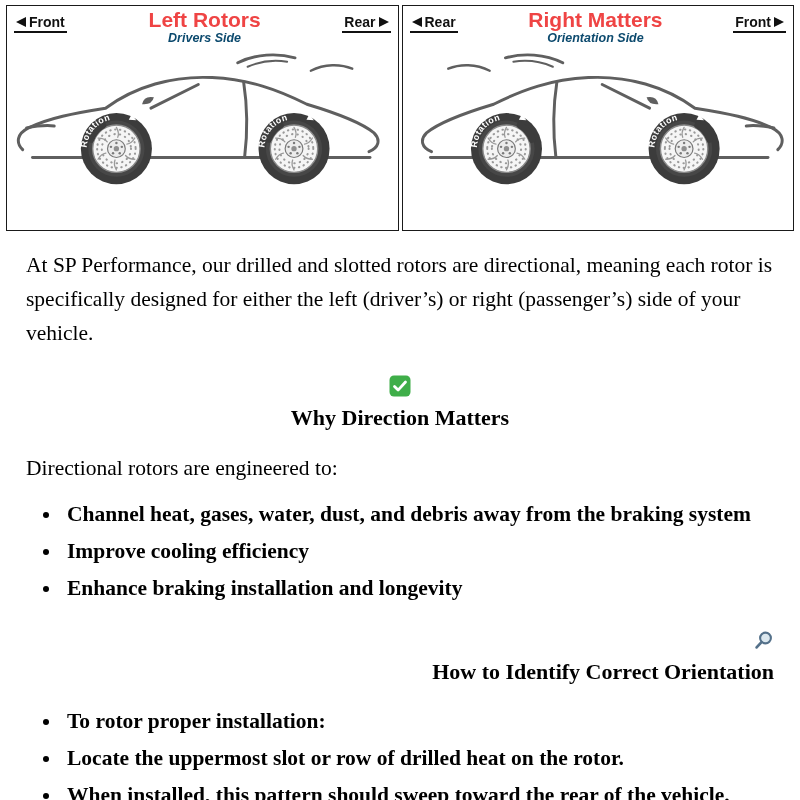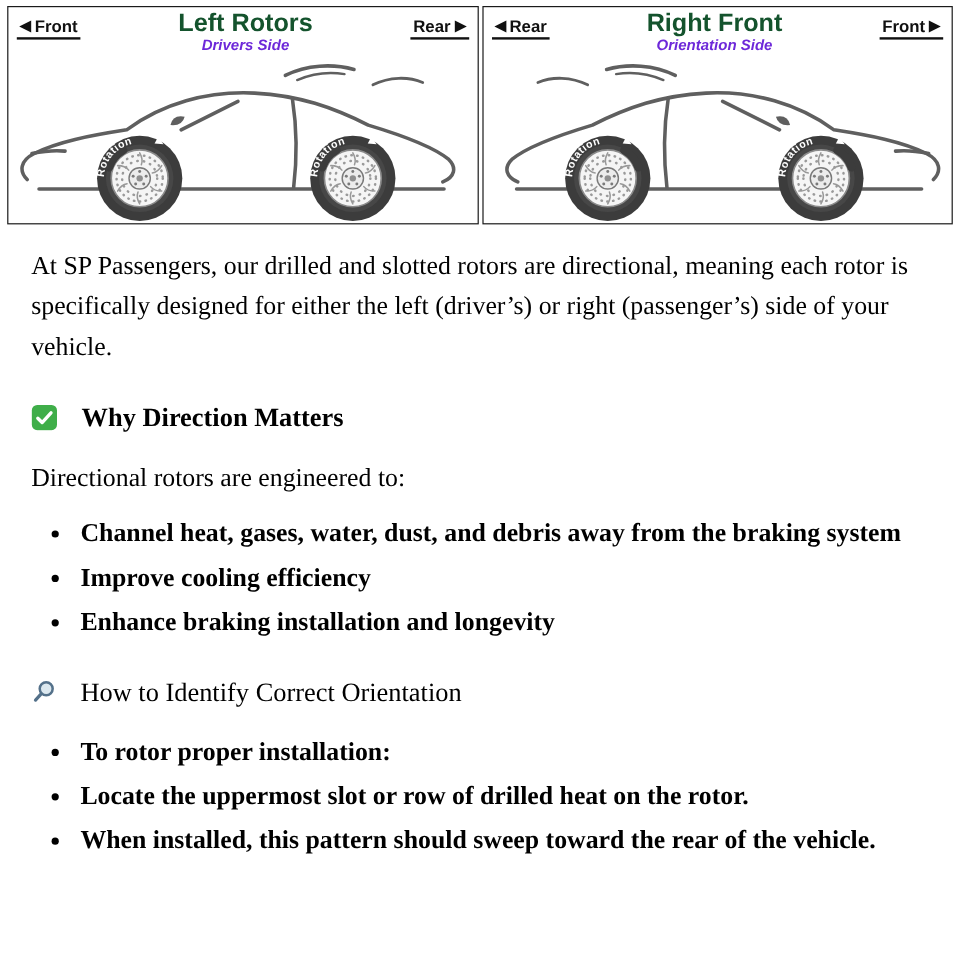--- a/index.html
+++ b/index.html
@@ -1,35 +1,35 @@
 <!DOCTYPE html>
 <html><head>
 <meta charset="utf-8">
 <style>
   html,body{margin:0;padding:0;background:#fff;}
   body{width:800px;font-family:"Liberation Serif",serif;color:#000;}
 
   
   .diagram{display:flex;gap:3px;padding:5px 6px 4px;box-sizing:border-box;}
-  .panel{flex:1;border:1.6px solid #1a1a1a;background:#fff;padding:3px 7px 0;box-sizing:border-box;height:182px;overflow:hidden;}
+  .panel{flex:1;border:1.6px solid #1a1a1a;background:#fff;padding:3px 7px 0;box-sizing:border-box;height:226px;overflow:hidden;}
   .panel-header{display:flex;justify-content:space-between;align-items:flex-start;font-family:"Liberation Sans",sans-serif;}
   .dir{display:flex;align-items:center;gap:3px;border-bottom:2.2px solid #111;font-weight:bold;font-size:14px;padding:2px 2px 1px;margin-top:3px;color:#111;}
   .tri{width:0;height:0;display:inline-block;}
   .tri-left{border-top:5px solid transparent;border-bottom:5px solid transparent;border-right:10px solid #111;}
   .tri-right{border-top:5px solid transparent;border-bottom:5px solid transparent;border-left:10px solid #111;}
   .panel-titles{text-align:center;line-height:1.05;}
-  .panel-title{font-size:21px;font-weight:bold;color:#14532d;}
-  .panel-subtitle{font-size:12.5px;font-weight:bold;font-style:italic;color:#6d28d9;margin-top:1px;}
+  .panel-title{font-size:21px;font-weight:bold;color:#ef4444;}
+  .panel-subtitle{font-size:12.5px;font-weight:bold;font-style:italic;color:#0c4a6e;margin-top:1px;}
   .car-svg{width:100%;height:150px;display:block;margin-top:2px;}
 
   
   .article{padding:14px 26px 0;font-size:21.5px;line-height:1.58;}
   .article p{margin:0 0 12px;}
-  .sec{display:flex;align-items:center;gap:20px;font-size:22px;font-weight:bold;margin:24px 0 16px;font-family:inherit;}
-  .sec.sec-regular{font-weight:normal;}
+  .sec{display:flex;align-items:center;gap:4px;font-size:22px;font-weight:bold;margin:24px 0 16px;font-family:inherit;flex-direction:column;}
+  .sec.sec-regular{font-weight:bold;align-items:flex-end;}
   .icon{display:inline-flex;flex:0 0 auto;}
   .icon svg{display:block;}
   ul{margin:4px 0 20px;padding-left:36px;}
   li{margin:3px 0;padding-left:5px;font-weight:bold;}
 </style>
 </head>
 <body>
 
 <svg width="0" height="0" style="position:absolute" aria-hidden="true">
   <defs>
@@ -112,21 +112,21 @@
     </svg>
   </section>
 
   <section class="panel">
     <div class="panel-header">
       <div class="dir">
         <span class="tri tri-left"></span>
         <span>Rear</span>
       </div>
       <div class="panel-titles">
-        <div class="panel-title">Right Front</div>
+        <div class="panel-title">Right Matters</div>
         <div class="panel-subtitle">Orientation Side</div>
       </div>
       <div class="dir">
         <span>Front</span>
         <span class="tri tri-right"></span>
       </div>
     </div>
     <svg class="car-svg" viewBox="0 0 380 152">
       <g transform="translate(380,0) scale(-1,1)">
           <use href="#carScene"></use>
@@ -140,21 +140,21 @@
         <textPath href="#arcR2" startOffset="3">Rotation</textPath>
       </text>
       <polygon points="0,-3 7,0 0,3" fill="#fff" transform="translate(111,71) rotate(28)"></polygon>
       <polygon points="0,-3 7,0 0,3" fill="#fff" transform="translate(291,71) rotate(28)"></polygon>
     </svg>
   </section>
 </div>
 
 <main class="article">
 
-  <p>At SP Passengers, our drilled and slotted rotors are directional, meaning each rotor is specifically designed for either the left (driver’s) or right (passenger’s) side of your vehicle.</p>
+  <p>At SP Performance, our drilled and slotted rotors are directional, meaning each rotor is specifically designed for either the left (driver’s) or right (passenger’s) side of your vehicle.</p>
 
   <h2 class="sec">
     <span class="icon">
       <svg width="22" height="22" viewBox="0 0 22 22">
         <rect x="0.5" y="0.5" width="21" height="21" rx="4.5" fill="#3fae49"></rect>
         <path d="M5.5 11.5 l3.6 3.6 L16.5 7" stroke="#fff" stroke-width="2.8" fill="none" stroke-linecap="round" stroke-linejoin="round"></path>
       </svg>
     </span>
     <span>Why Direction Matters</span>
   </h2>

